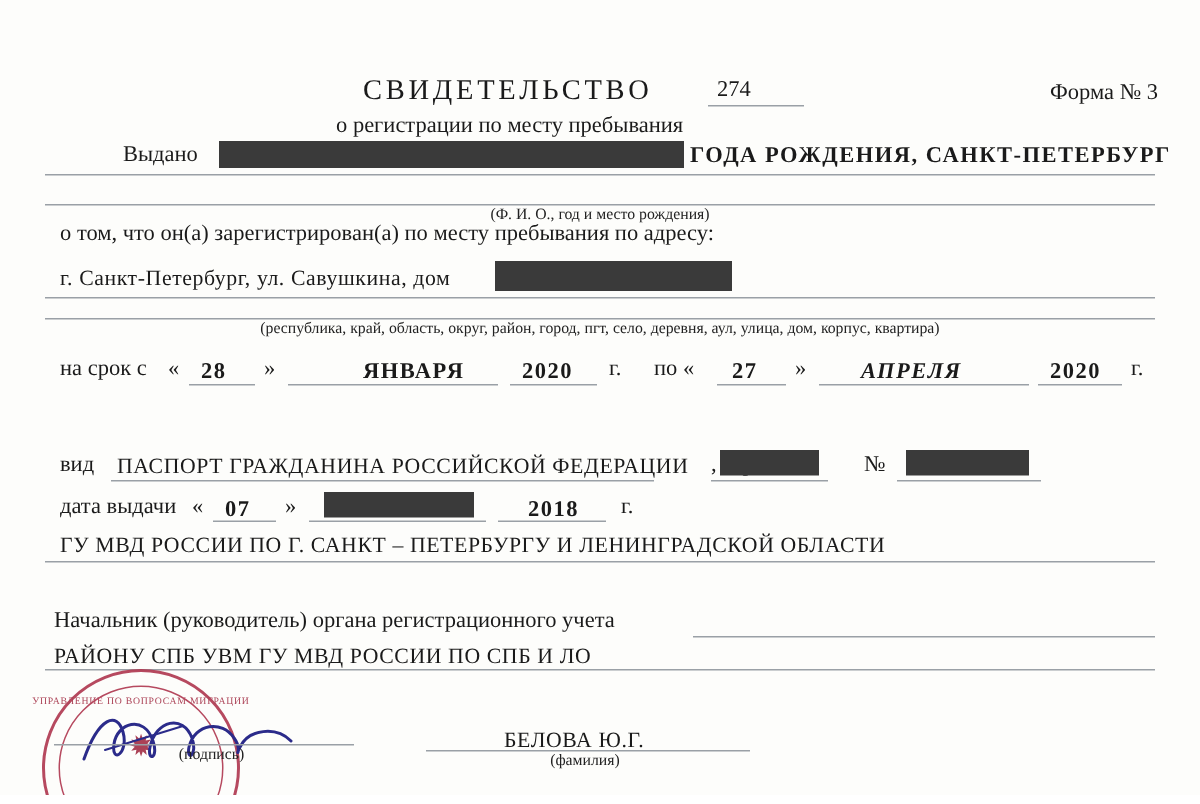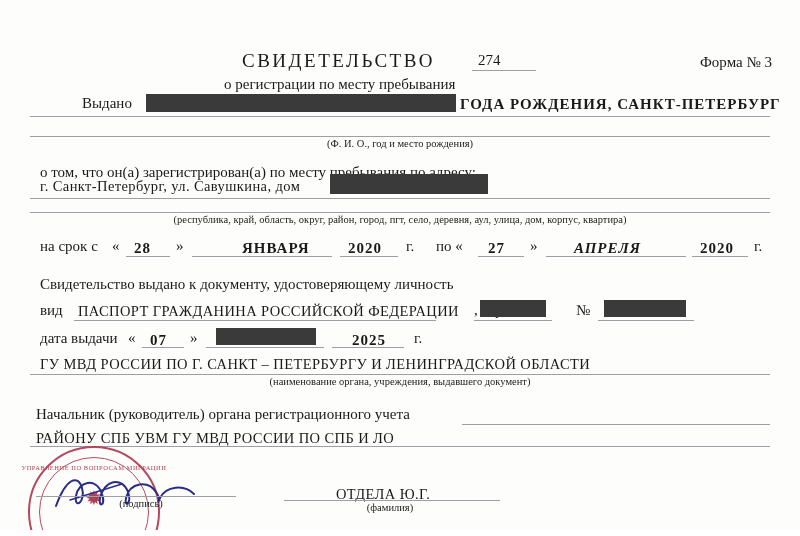--- a/index.html
+++ b/index.html
@@ -146,21 +146,21 @@
 
   <div class="subtitle">о регистрации по месту пребывания</div>
 
   <div class="abs lbl" style="left:82px; top:95px;">Выдано</div>
   <div class="abs redact" style="left:146px; top:94px; width:310px; height:18px;"></div>
   <div class="abs bold-typed" style="left:460px; top:96px;">ГОДА РОЖДЕНИЯ, САНКТ-ПЕТЕРБУРГ</div>
   <div class="rule" style="left:30px; top:116px; width:740px;"></div>
   <div class="rule" style="left:30px; top:136px; width:740px;"></div>
   <div class="small-center" style="left:250px; top:138px; width:300px;">(Ф. И. О., год и место рождения)</div>
 
-  <div class="abs lbl" style="left:40px; top:164px;">о том, что он(а) зарегистрирован(а) по месту пребывания по адресу:</div>
+  <div class="abs lbl" style="left:40px; top:148px;">о том, что он(а) зарегистрирован(а) по месту пребывания по адресу:</div>
   <div class="abs typed" style="left:40px; top:178px;">г. Санкт-Петербург, ул. Савушкина, дом</div>
   <div class="abs redact" style="left:330px; top:174px; width:158px; height:20px;"></div>
   <div class="rule" style="left:30px; top:198px; width:740px;"></div>
   <div class="rule" style="left:30px; top:212px; width:740px;"></div>
   <div class="small-center" style="left:150px; top:214px; width:500px;">(республика, край, область, округ, район, город, пгт, село, деревня, аул, улица, дом, корпус, квартира)</div>
 
   <div class="abs lbl" style="left:40px; top:238px;">на срок с</div>
   <div class="abs lbl" style="left:112px; top:238px;">«</div>
   <div class="abs bold-typed" style="left:134px; top:240px;">28</div>
   <div class="rule" style="left:126px; top:256px; width:44px;"></div>
@@ -173,46 +173,44 @@
   <div class="abs lbl" style="left:436px; top:238px;">по «</div>
   <div class="abs bold-typed" style="left:488px; top:240px;">27</div>
   <div class="rule" style="left:478px; top:256px; width:46px;"></div>
   <div class="abs lbl" style="left:530px; top:238px;">»</div>
   <div class="abs bold-typed" style="left:574px; top:240px;font-style:italic;">АПРЕЛЯ</div>
   <div class="rule" style="left:546px; top:256px; width:140px;"></div>
   <div class="abs bold-typed" style="left:700px; top:240px;">2020</div>
   <div class="rule" style="left:692px; top:256px; width:56px;"></div>
   <div class="abs lbl" style="left:754px; top:238px;">г.</div>
 
-  <div class="abs lbl" style="left:40px; top:276px;">Свидетельство выдано к документу, удостоверяющему личность</div>
 
   <div class="abs lbl" style="left:40px; top:302px;">вид</div>
   <div class="abs typed" style="left:78px; top:303px;">ПАСПОРТ ГРАЖДАНИНА РОССИЙСКОЙ ФЕДЕРАЦИИ</div>
   <div class="rule" style="left:74px; top:320px; width:362px;"></div>
   <div class="abs lbl" style="left:438px; top:302px;padding-left:36px;">, серия</div>
   <div class="abs redact" style="left:480px; top:300px; width:66px; height:17px;"></div>
   <div class="rule" style="left:474px; top:320px; width:78px;"></div>
   <div class="abs lbl" style="left:576px; top:302px;">№</div>
   <div class="abs redact" style="left:604px; top:300px; width:82px; height:17px;"></div>
   <div class="rule" style="left:598px; top:320px; width:96px;"></div>
 
   <div class="abs lbl" style="left:40px; top:330px;">дата выдачи</div>
   <div class="abs lbl" style="left:128px; top:330px;">«</div>
   <div class="abs bold-typed" style="left:150px; top:332px;">07</div>
   <div class="rule" style="left:142px; top:347px; width:42px;"></div>
   <div class="abs lbl" style="left:190px; top:330px;">»</div>
   <div class="abs redact" style="left:216px; top:328px; width:100px; height:17px;"></div>
   <div class="rule" style="left:206px; top:347px; width:118px;"></div>
-  <div class="abs bold-typed" style="left:352px; top:332px;">2025</div>
+  <div class="abs bold-typed" style="left:352px; top:332px;">2018</div>
   <div class="rule" style="left:332px; top:347px; width:72px;"></div>
   <div class="abs lbl" style="left:414px; top:330px;">г.</div>
 
   <div class="abs typed" style="left:40px; top:356px;">ГУ  МВД  РОССИИ  ПО  Г. САНКТ – ПЕТЕРБУРГУ  И  ЛЕНИНГРАДСКОЙ ОБЛАСТИ</div>
   <div class="rule" style="left:30px; top:374px; width:740px;"></div>
-  <div class="small-center" style="left:200px; top:376px; width:400px;">(наименование органа, учреждения, выдавшего документ)</div>
 
   <div class="abs lbl" style="left:36px; top:406px;">Начальник (руководитель) органа регистрационного учета</div>
   <div class="rule" style="left:462px; top:424px; width:308px;"></div>
   <div class="abs typed" style="left:36px; top:430px;">РАЙОНУ СПБ УВМ  ГУ  МВД  РОССИИ  ПО СПБ  И  ЛО</div>
   <div class="rule" style="left:30px; top:446px; width:740px;"></div>
 
   <div class="stamp">
     <div class="stamp-text" style="left:50%; top:16px; transform:translateX(-50%);">УПРАВЛЕНИЕ ПО ВОПРОСАМ МИГРАЦИИ</div>
     <div class="stamp-center">✹</div>
 
@@ -220,18 +218,18 @@
 
   <div class="signature">
     <svg class="sig-svg" width="150" height="46" viewBox="0 0 150 46" fill="none" xmlns="http://www.w3.org/2000/svg">
       <path d="M4 36 C14 8, 26 4, 30 18 C34 32, 22 40, 24 26 C26 12, 44 6, 50 24 C54 36, 46 38, 48 28 C52 10, 70 6, 76 22 C80 34, 72 38, 74 28 C78 12, 96 10, 104 22 C110 30, 104 36, 108 28 C114 16, 132 14, 142 24" stroke="#2b2b8a" stroke-width="2" stroke-linecap="round"></path>
       <path d="M18 30 L70 14" stroke="#2b2b8a" stroke-width="1.4" stroke-linecap="round"></path>
     </svg>
   </div>
   <div class="rule" style="left:36px; top:496px; width:200px;"></div>
   <div class="small-center" style="left:86px; top:498px; width:110px;">(подпись)</div>
 
-  <div class="abs typed" style="left:336px; top:486px;">ОТДЕЛА Ю.Г.</div>
+  <div class="abs typed" style="left:336px; top:486px;">БЕЛОВА Ю.Г.</div>
   <div class="rule" style="left:284px; top:500px; width:216px;"></div>
   <div class="small-center" style="left:330px; top:502px; width:120px;">(фамилия)</div>
 
   <div class="bottom-fade"></div>
 </div>
 
 </body></html>

